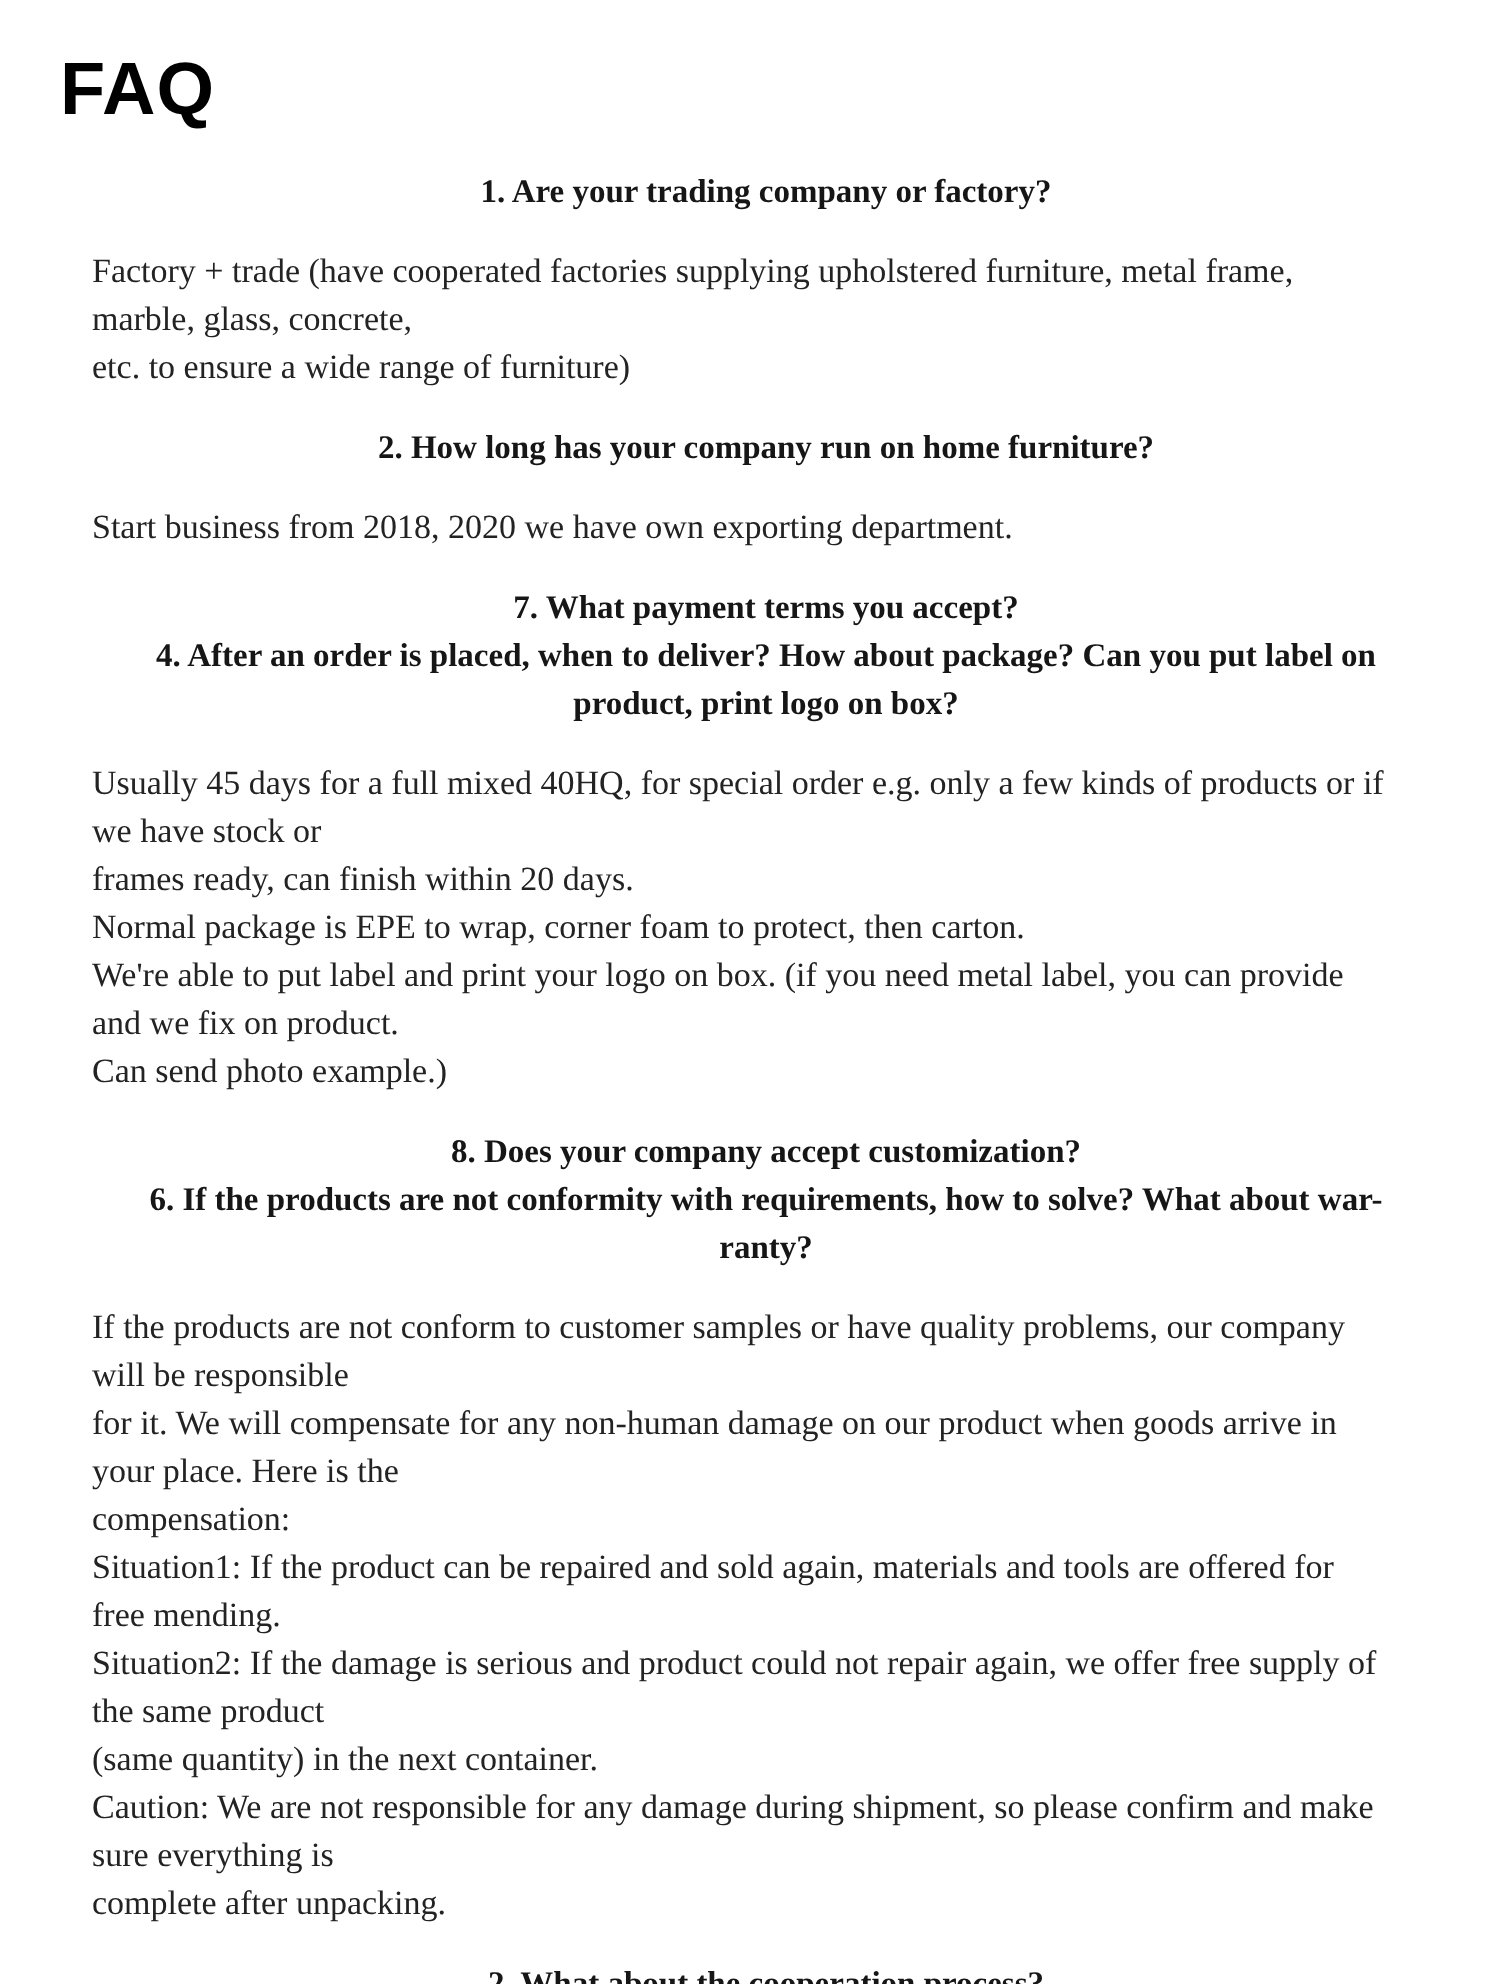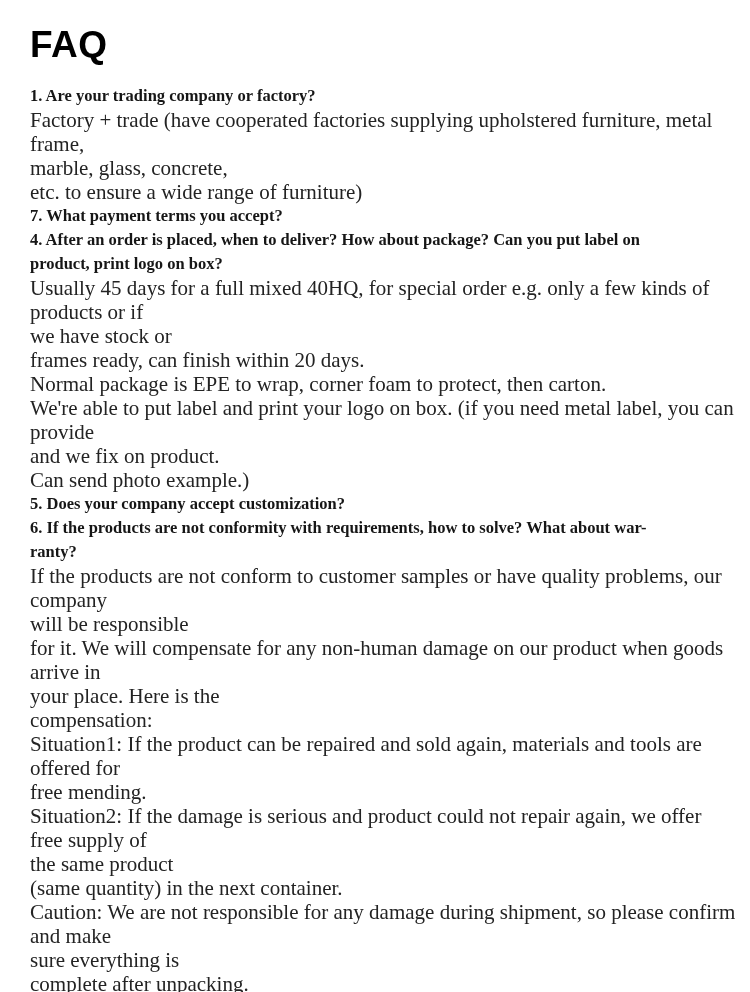--- a/index.html
+++ b/index.html
@@ -38,65 +38,70 @@
     margin: 0;
     padding: 0;
   }
   .question {
     font-size: 16.5px;
     line-height: 24px;
     font-weight: bold;
     color: #161616;
     margin: 0;
     white-space: pre-line;
+    text-align: center;
   }
   .answer {
-    font-size: 21px;
+    font-size: 17px;
     line-height: 24px;
     font-weight: normal;
     color: #232323;
-    margin: 0;
+    margin: 16px;
     white-space: pre-line;
   }
 </style>
 </head>
 <body>
 
 <div class="page">
 
   <h1 class="faq-title">FAQ</h1>
 
   <section class="qa-list">
 
     <article class="qa-item">
       <h2 class="question">1. Are your trading company or factory?</h2>
       <p class="answer">Factory + trade (have cooperated factories supplying upholstered furniture, metal frame,
 marble, glass, concrete,
 etc. to ensure a wide range of furniture)</p>
     </article>
 
+    <article class="qa-item">
+      <h2 class="question">2. How long has your company run on home furniture?</h2>
+      <p class="answer">Start business from 2018, 2020 we have own exporting department.</p>
+    </article>
 
     <article class="qa-item">
       <h2 class="question">7. What payment terms you accept?</h2>
     </article>
 
     <article class="qa-item">
       <h2 class="question">4. After an order is placed, when to deliver? How about package? Can you put label on
 product, print logo on box?</h2>
       <p class="answer">Usually 45 days for a full mixed 40HQ, for special order e.g. only a few kinds of products or if
 we have stock or
 frames ready, can finish within 20 days.
 Normal package is EPE to wrap, corner foam to protect, then carton.
 We're able to put label and print your logo on box. (if you need metal label, you can provide
 and we fix on product.
 Can send photo example.)</p>
     </article>
 
     <article class="qa-item">
-      <h2 class="question">5. Does your company accept customization?</h2>
+      <h2 class="question">8. Does your company accept customization?</h2>
     </article>
 
     <article class="qa-item">
       <h2 class="question">6. If the products are not conformity with requirements, how to solve? What about war-
 ranty?</h2>
       <p class="answer">If the products are not conform to customer samples or have quality problems, our company
 will be responsible
 for it. We will compensate for any non-human damage on our product when goods arrive in
 your place. Here is the
 compensation:

